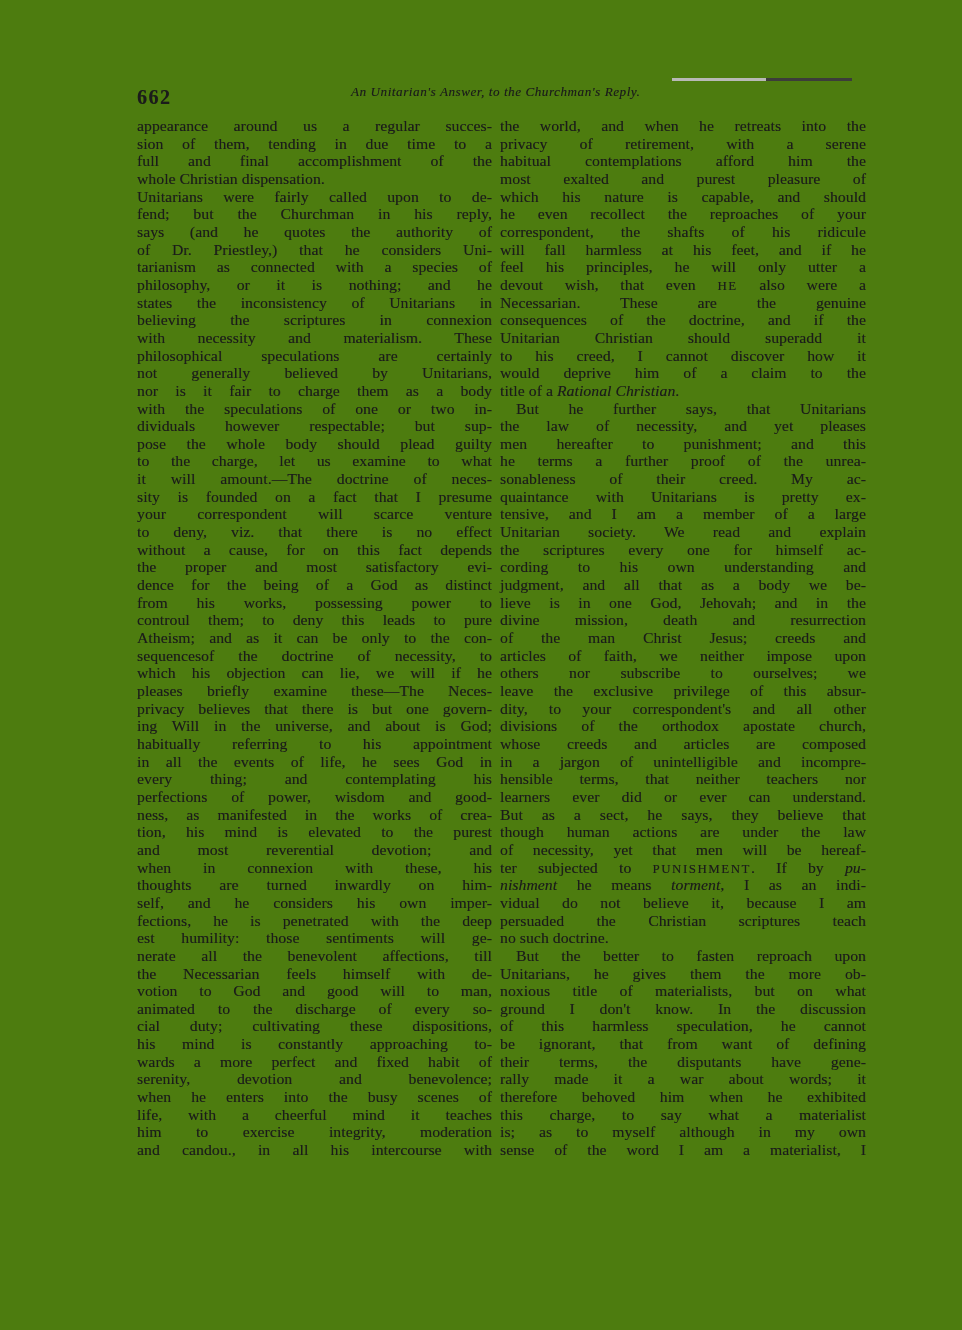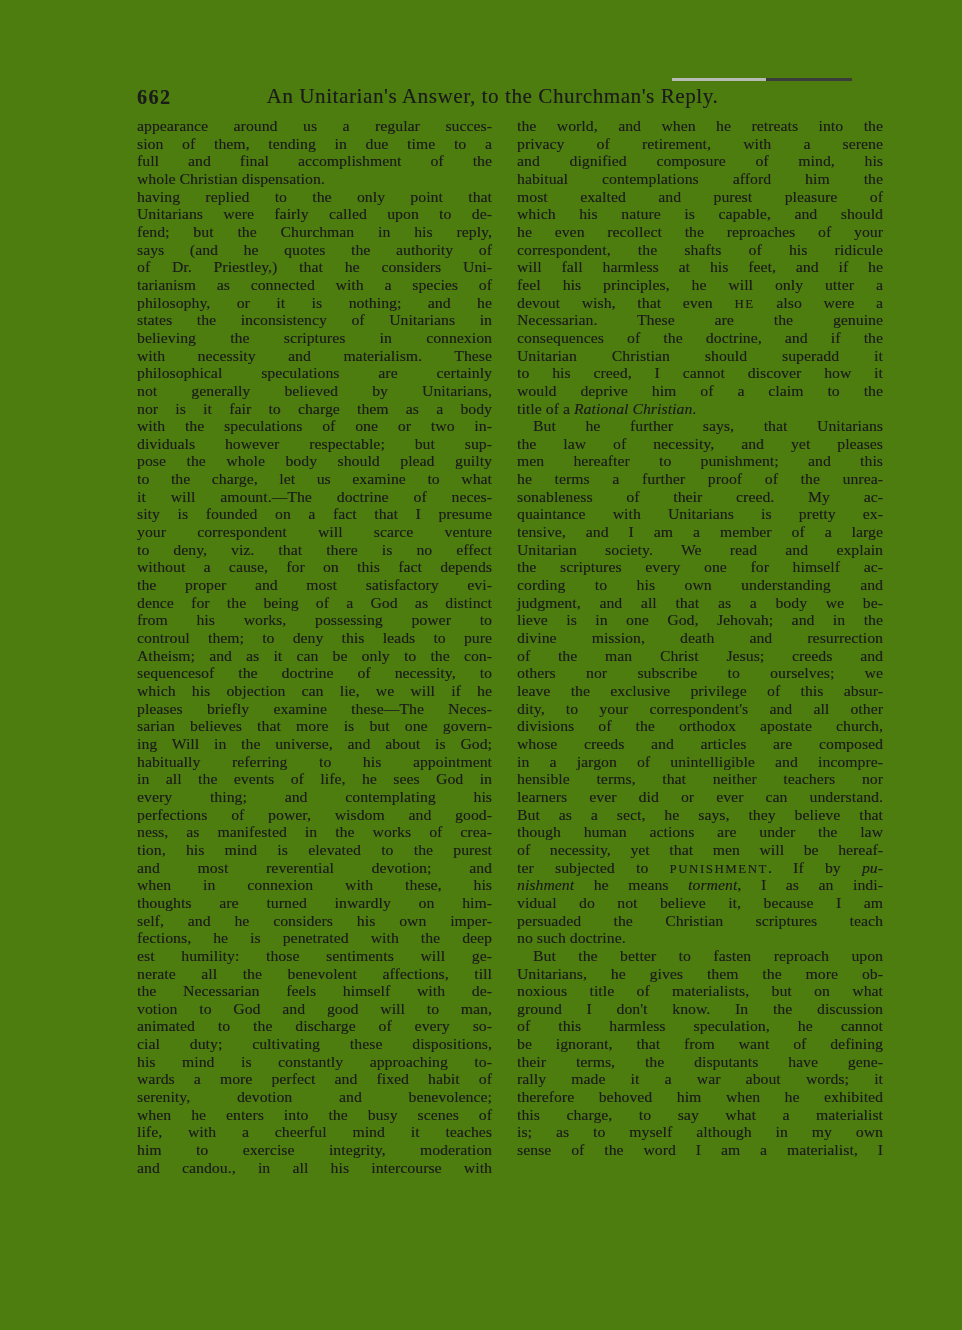--- a/index.html
+++ b/index.html
@@ -13,23 +13,23 @@
   .toprule {
     position:absolute; left:672px; top:78px; width:180px; height:3px;
     background:linear-gradient(to right,#b9b9b6 0 52%,#3c3c3a 52% 100%);
   }
   .header { position:absolute; top:84px; left:137px; width:729px; height:28px; }
   .pageno {
     position:absolute; left:0; top:2px; font-size:20px; font-weight:bold; letter-spacing:1.5px;
   }
   .runtitle {
     position:absolute; left:50%; transform:translateX(-52%); top:0;
-    font-size:21px; white-space:nowrap; letter-spacing:0.6px;
+    font-style:italic; font-size:13px; white-space:nowrap; letter-spacing:0.6px;
   }
-  .content { position:absolute; top:117px; left:137px; display:flex; gap:25px; }
+  .content { position:absolute; top:117px; left:137px; display:flex; gap:8px; }
   .col { font-size:15.6px; line-height:17.67px; letter-spacing:0.1px; }
   .col.left  { width:355px; }
   .col.right { width:366px; }
   .line { height:17.67px; text-align:justify; text-align-last:justify; }
   .line.pend { text-align-last:left; }
   .line.indent { text-indent:16px; }
   .sc { font-size:0.82em; letter-spacing:1.6px;margin-top:48px; }
   i { }
 </style>
 </head>
@@ -40,21 +40,20 @@
   <div class="header">
     <span class="pageno">662</span>
     <span class="runtitle">An Unitarian's Answer, to the Churchman's Reply.</span>
   </div>
   <div class="content">
     <div class="col left" id="col-left">
         <div class="line">appearance around us a regular succes-</div>
         <div class="line">sion of them, tending in due time to a</div>
         <div class="line">full and final accomplishment of the</div>
         <div class="line pend">whole Christian dispensation.</div>
-        <div class="line">having replied to the only point that</div>
         <div class="line">Unitarians were fairly called upon to de-</div>
         <div class="line">fend; but the Churchman in his reply,</div>
         <div class="line">says (and he quotes the authority of</div>
         <div class="line">of Dr. Priestley,) that he considers Uni-</div>
         <div class="line">tarianism as connected with a species of</div>
         <div class="line">philosophy, or it is nothing; and he</div>
         <div class="line">states the inconsistency of Unitarians in</div>
         <div class="line">believing the scriptures in connexion</div>
         <div class="line">with necessity and materialism. These</div>
         <div class="line">philosophical speculations are certainly</div>
@@ -70,21 +69,21 @@
         <div class="line">to deny, viz. that there is no effect</div>
         <div class="line">without a cause, for on this fact depends</div>
         <div class="line">the proper and most satisfactory evi-</div>
         <div class="line">dence for the being of a God as distinct</div>
         <div class="line">from his works, possessing power to</div>
         <div class="line">controul them; to deny this leads to pure</div>
         <div class="line">Atheism; and as it can be only to the con-</div>
         <div class="line">sequencesof the doctrine of necessity, to</div>
         <div class="line">which his objection can lie, we will if he</div>
         <div class="line">pleases briefly examine these—The Neces-</div>
-        <div class="line">sarian believes that more is but one govern-</div>
+        <div class="line">privacy believes that there is but one govern-</div>
         <div class="line">ing Will in the universe, and about is God;</div>
         <div class="line">habitually referring to his appointment</div>
         <div class="line">in all the events of life, he sees God in</div>
         <div class="line">every thing; and contemplating his</div>
         <div class="line">perfections of power, wisdom and good-</div>
         <div class="line">ness, as manifested in the works of crea-</div>
         <div class="line">tion, his mind is elevated to the purest</div>
         <div class="line">and most reverential devotion; and</div>
         <div class="line">when in connexion with these, his</div>
         <div class="line">thoughts are turned inwardly on him-</div>
@@ -100,21 +99,20 @@
         <div class="line">wards a more perfect and fixed habit of</div>
         <div class="line">serenity, devotion and benevolence;</div>
         <div class="line">when he enters into the busy scenes of</div>
         <div class="line">life, with a cheerful mind it teaches</div>
         <div class="line">him to exercise integrity, moderation</div>
         <div class="line">and candou., in all his intercourse with</div>
       </div>
     <div class="col right" id="col-right">
         <div class="line">the world, and when he retreats into the</div>
         <div class="line">privacy of retirement, with a serene</div>
-        <div class="line">and dignified composure of mind, his</div>
         <div class="line">habitual contemplations afford him the</div>
         <div class="line">most exalted and purest pleasure of</div>
         <div class="line">which his nature is capable, and should</div>
         <div class="line">he even recollect the reproaches of your</div>
         <div class="line">correspondent, the shafts of his ridicule</div>
         <div class="line">will fall harmless at his feet, and if he</div>
         <div class="line">feel his principles, he will only utter a</div>
         <div class="line">devout wish, that even <span class="sc">HE</span> also were a</div>
         <div class="line">Necessarian.  These are the genuine</div>
         <div class="line">consequences of the doctrine, and if the</div>
@@ -129,20 +127,21 @@
         <div class="line">sonableness of their creed.  My ac-</div>
         <div class="line">quaintance with Unitarians is pretty ex-</div>
         <div class="line">tensive, and I am a member of a large</div>
         <div class="line">Unitarian society.  We read and explain</div>
         <div class="line">the scriptures every one for himself ac-</div>
         <div class="line">cording to his own understanding and</div>
         <div class="line">judgment, and all that as a body we be-</div>
         <div class="line">lieve is in one God, Jehovah; and in the</div>
         <div class="line">divine mission, death and resurrection</div>
         <div class="line">of the man Christ Jesus; creeds and</div>
+        <div class="line">articles of faith, we neither impose upon</div>
         <div class="line">others nor subscribe to ourselves; we</div>
         <div class="line">leave the exclusive privilege of this absur-</div>
         <div class="line">dity, to your correspondent's and all other</div>
         <div class="line">divisions of the orthodox apostate church,</div>
         <div class="line">whose creeds and articles are composed</div>
         <div class="line">in a jargon of unintelligible and incompre-</div>
         <div class="line">hensible terms, that neither teachers nor</div>
         <div class="line">learners ever did or ever can understand.</div>
         <div class="line">But as a sect, he says, they believe that</div>
         <div class="line">though human actions are under the law</div>

